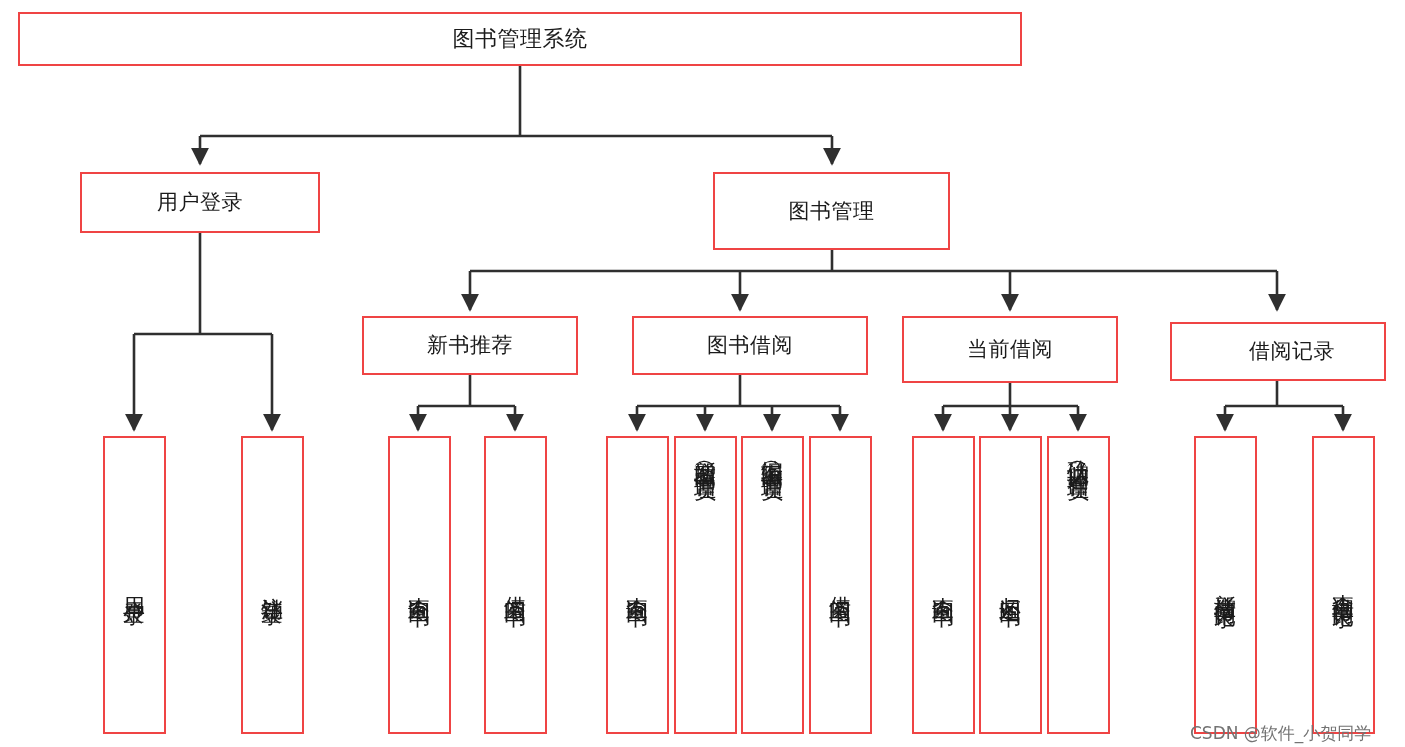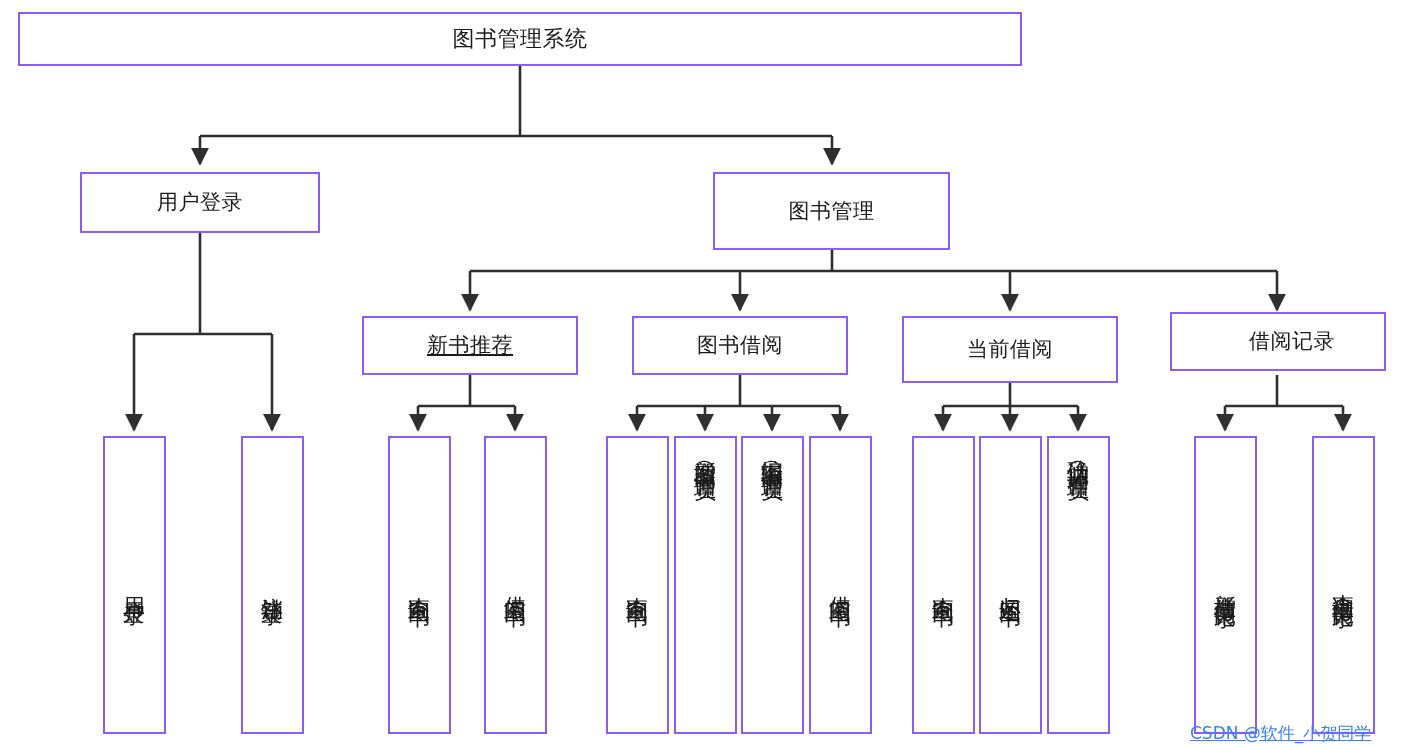--- a/index.html
+++ b/index.html
@@ -20,21 +20,21 @@
   #edges {
     position: absolute;
     left: 0;
     top: 0;
     width: 1405px;
     height: 747px;
   }
   .node {
     position: absolute;
     box-sizing: border-box;
-    border: 2px solid #8b5cf6;
+    border: 2px solid #ef4444;
     background: #ffffff;
     color: #1b1b1b;
     display: flex;
     align-items: center;
     justify-content: center;
     text-align: center;
   }
   .node-label {
     display: block;
     line-height: 1.18;
@@ -63,24 +63,23 @@
   }
   .v-node.center-text {
     align-items: center;
     padding-top: 0;
   }
   #watermark {
     position: absolute;
     left: 1190px;
     top: 722px;
     font-size: 17px;
-    color: #3b82f6;
+    color: #737373;
     white-space: nowrap;
     font-family: "DejaVu Sans", "Liberation Sans", sans-serif;
-    text-decoration: underline;
   }
 </style>
 </head>
 <body>
 
 <div id="canvas">
 
   <svg id="edges" viewBox="0 0 1405 747" xmlns="http://www.w3.org/2000/svg">
     <defs>
       <marker id="arrow" viewBox="0 0 10 10" refX="9" refY="5" markerWidth="7" markerHeight="7" orient="auto-start-reverse">
@@ -136,33 +135,33 @@
   </div>
 
   <div class="node h-node" style="left:80px; top:172px; width:240px; height:61px;">
     <span class="node-label">用户登录</span>
   </div>
 
   <div class="node h-node" style="left:713px; top:172px; width:237px; height:78px;">
     <span class="node-label">图书管理</span>
   </div>
 
-  <div class="node h-node" style="left:362px; top:316px; width:216px; height:59px;text-decoration:underline;">
+  <div class="node h-node" style="left:362px; top:316px; width:216px; height:59px;">
     <span class="node-label">新书推荐</span>
   </div>
 
-  <div class="node h-node" style="left:632px; top:316px; width:216px; height:59px;">
+  <div class="node h-node" style="left:632px; top:316px; width:236px; height:59px;">
     <span class="node-label">图书借阅</span>
   </div>
 
   <div class="node h-node" style="left:902px; top:316px; width:216px; height:67px;">
     <span class="node-label">当前借阅</span>
   </div>
 
-  <div class="node h-node" style="left:1170px; top:312px; width:216px; height:59px;padding-left:28px;">
+  <div class="node h-node" style="left:1170px; top:322px; width:216px; height:59px;padding-left:28px;">
     <span class="node-label">借阅记录</span>
   </div>
 
   <div class="node v-node center-text" style="left:103px; top:436px; width:63px; height:298px;">
     <span class="node-label">用户登录</span>
   </div>
 
   <div class="node v-node center-text" style="left:241px; top:436px; width:63px; height:298px;">
     <span class="node-label">注销登录</span>
   </div>

